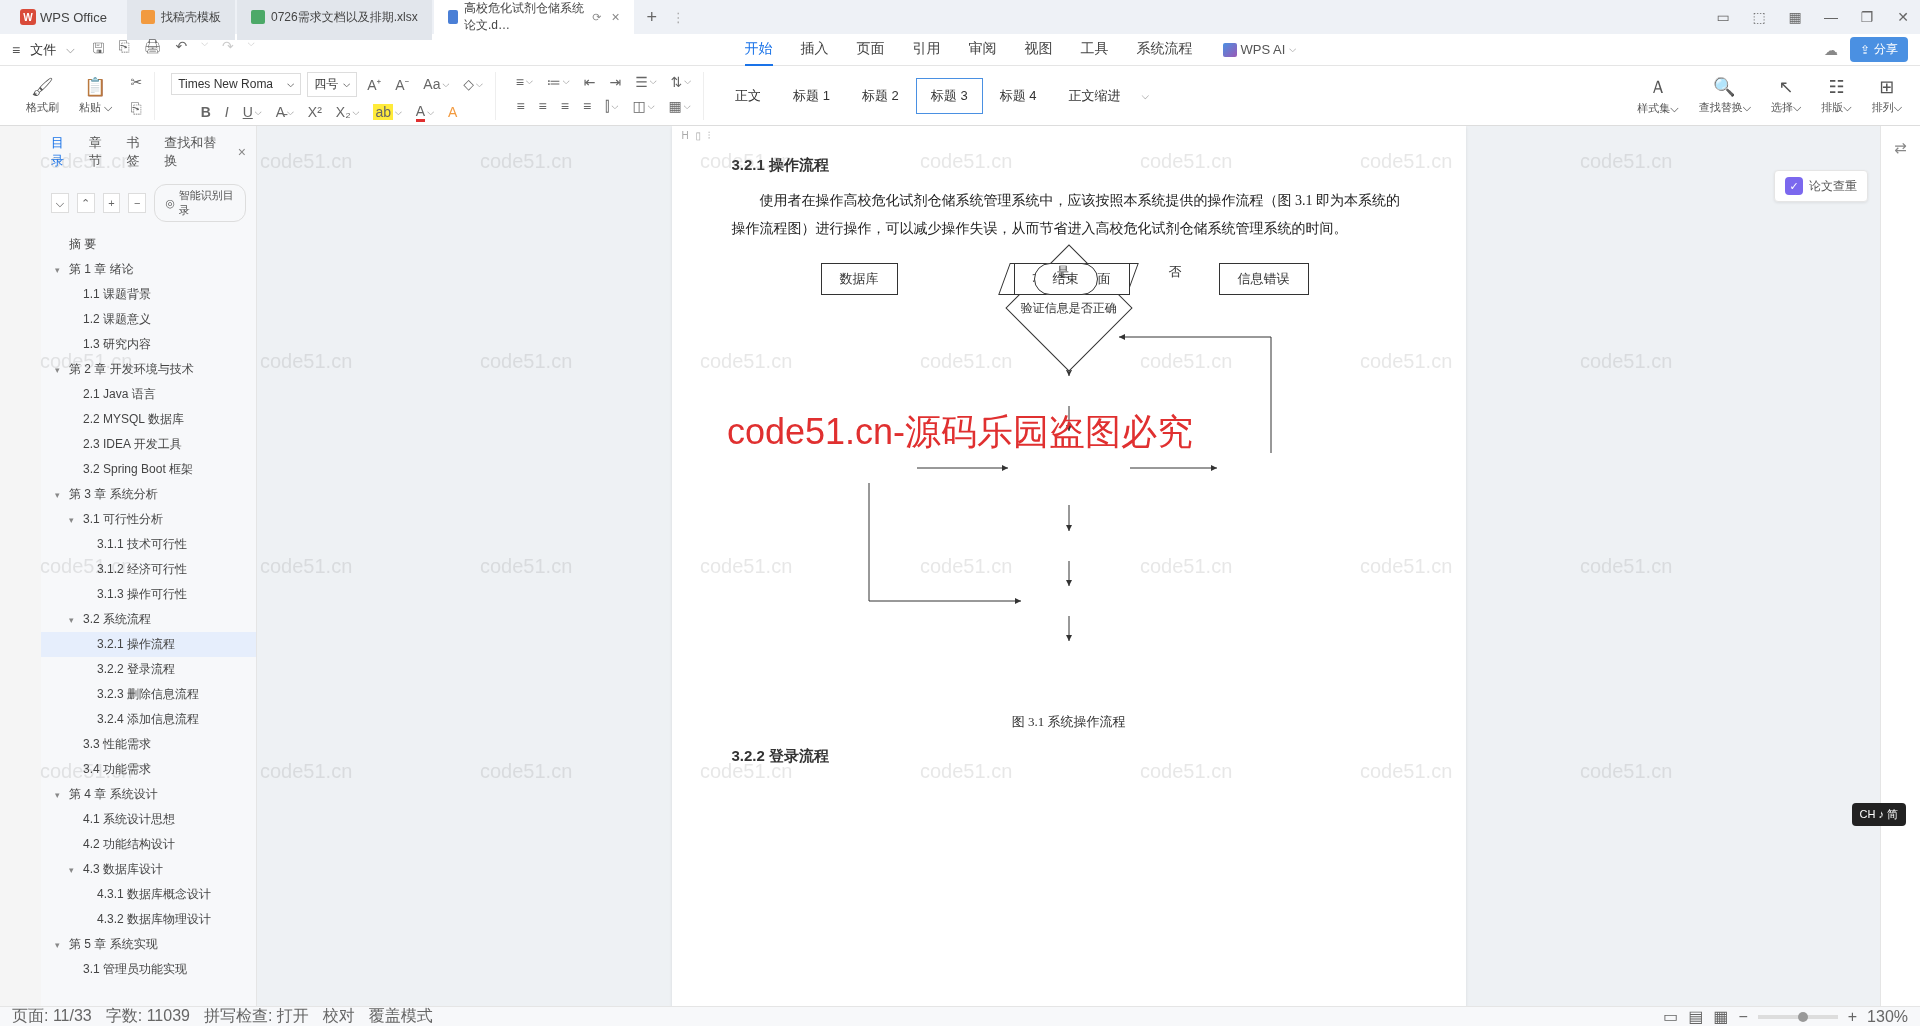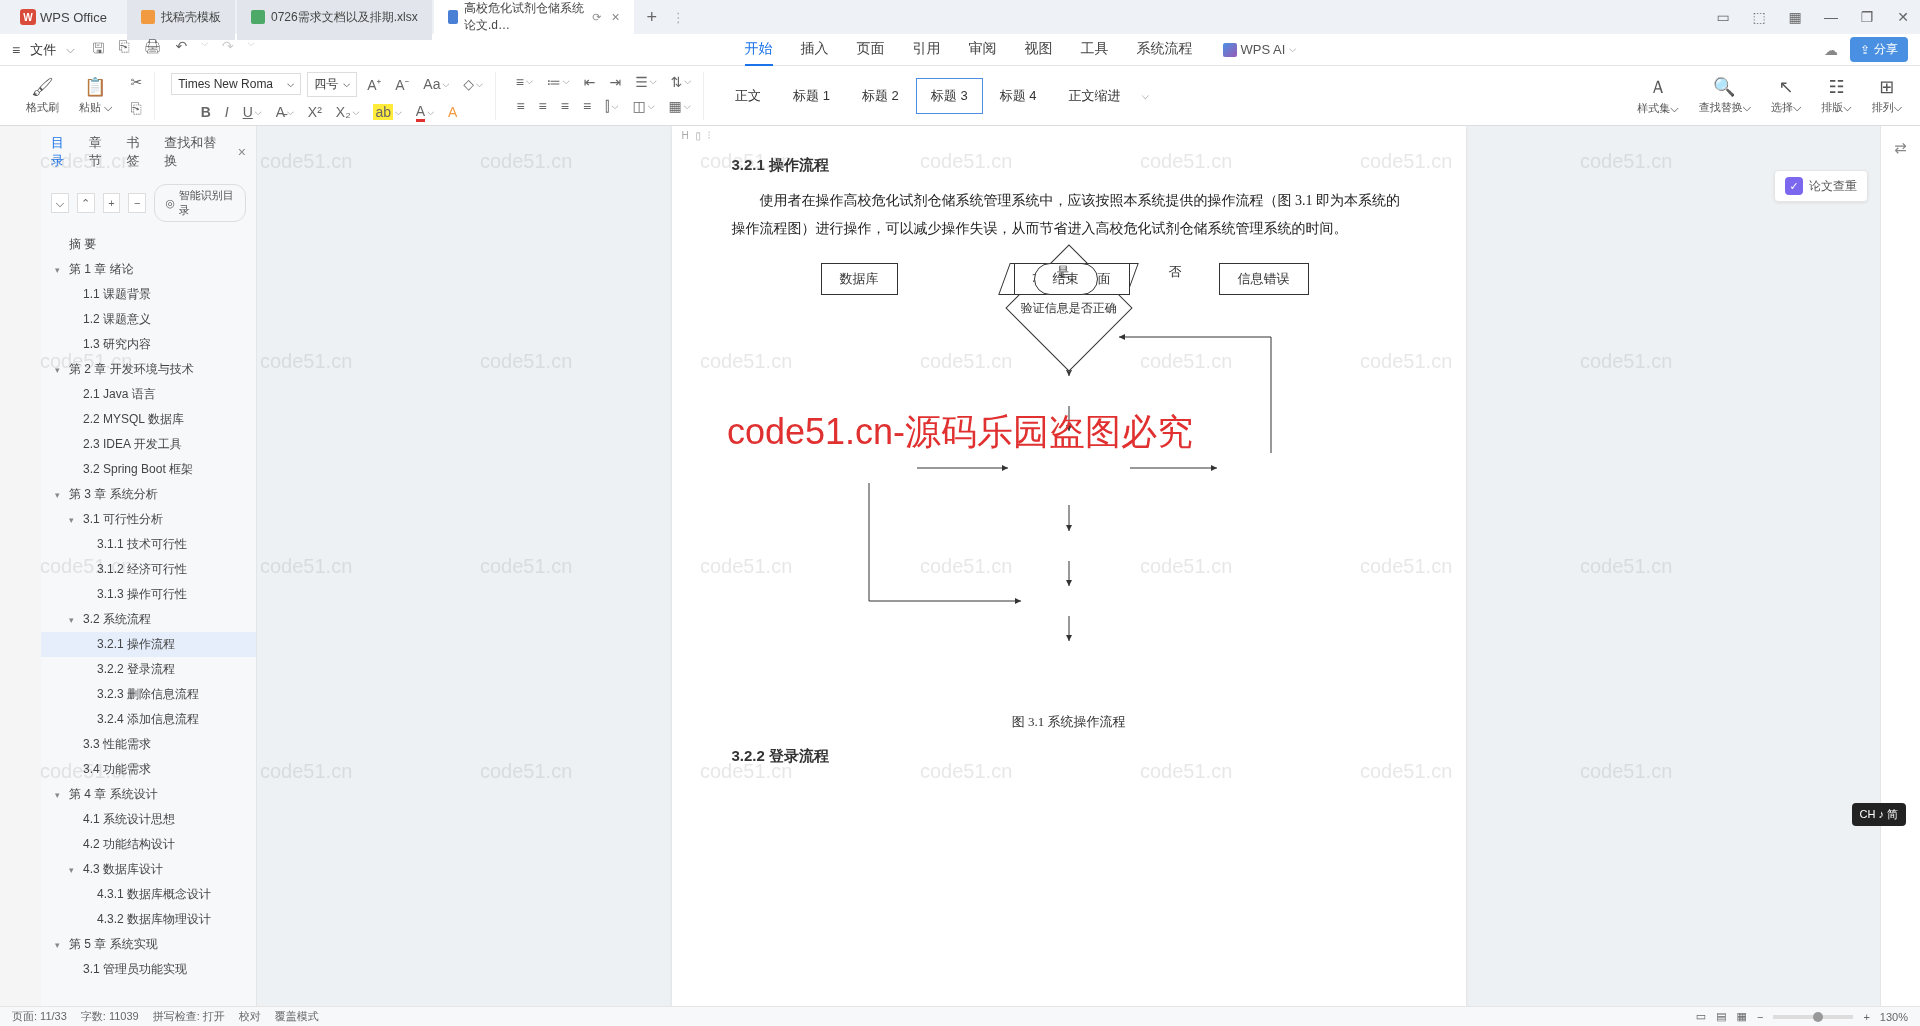--- a/index.html
+++ b/index.html
@@ -77,21 +77,21 @@
 .flow-arrow { position: absolute; font-size: 13px; color: #333; }
 svg.flow-lines { position: absolute; top: 0; left: 0; width: 100%; height: 100%; pointer-events: none; }
 .fig-caption { text-align: center; font-size: 13px; margin: 6px 0 16px; font-family: "SimSun", serif; }
 .right-rail { width: 40px; background: #fff; border-left: 1px solid #e5e5e5; display: flex; flex-direction: column; align-items: center; padding-top: 10px; gap: 12px; }
 .rail-icon { width: 24px; height: 24px; color: #888; display: flex; align-items: center; justify-content: center; font-size: 15px; }
 .rail-btn { position: absolute; right: 52px; top: 170px; background: #fff; border: 1px solid #e5e5e5; padding: 6px 10px; font-size: 12px; color: #555; display: flex; align-items: center; gap: 6px; border-radius: 4px; box-shadow: 0 1px 3px rgba(0,0,0,0.08); }
 .rail-btn .ricon { width: 18px; height: 18px; background: #7b68ee; border-radius: 4px; display: flex; align-items: center; justify-content: center; color: #fff; font-size: 11px; }
 .watermark { position: absolute; color: rgba(120,120,120,0.18); font-size: 20px; pointer-events: none; z-index: 100; }
 .big-watermark { position: absolute; color: #e03030; font-size: 36px; font-weight: 400; z-index: 101; pointer-events: none; white-space: nowrap; left: 50%; transform: translateX(-50%); }
 .ime-badge { position: absolute; right: 14px; bottom: 200px; background: #222; color: #fff; padding: 4px 8px; font-size: 11px; border-radius: 4px; display: flex; align-items: center; gap: 4px; }
-.statusbar { position: absolute; bottom: 0; left: 0; right: 0; height: 20px; background: #f7f8fa; border-top: 1px solid #e5e5e5; display: flex; align-items: center; padding: 0 12px; font-size: 11px; color: #666; gap: 14px; }
+.statusbar { position: absolute; bottom: 0; left: 0; right: 0; height: 20px; background: #f7f8fa; border-top: 1px solid #e5e5e5; display: flex; align-items: center; padding: 0 12px; font-size: 16px; color: #666; gap: 14px; }
 .statusbar .sright { margin-left: auto; display: flex; gap: 10px; align-items: center; }
 .page-margin-marker { position: absolute; left: 10px; top: 4px; font-size: 10px; color: #aaa; letter-spacing: 2px; }
 </style>
 </head>
 <body>
 
 <div class="titlebar">
   <div class="app-logo">
     <span class="w-icon">W</span>
     <span>WPS Office</span>

